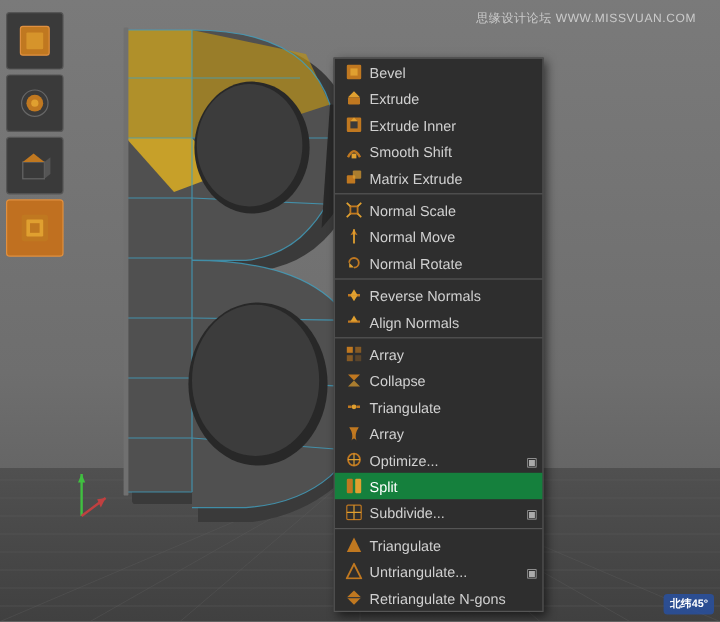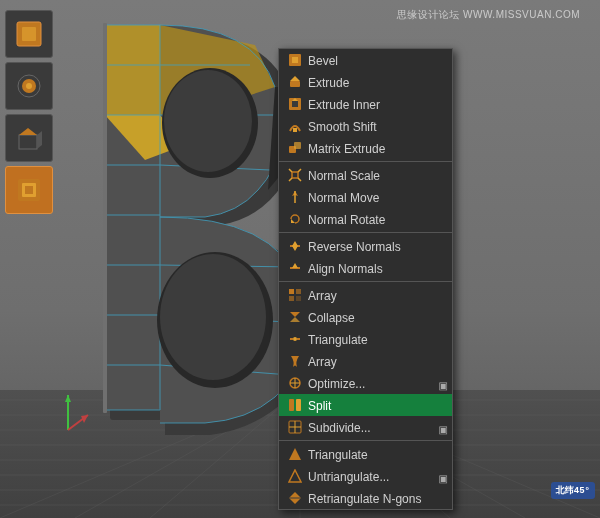--- a/index.html
+++ b/index.html
@@ -115,29 +115,28 @@
     .viewport-svg {
       position: absolute;
       top: 0; left: 0;
       width: 600px;
       height: 518px;
     }
 
     
     .corner-logo {
       position: absolute;
-      bottom: 19px;
+      bottom: 6px;
       right: 5px;
       background: rgba(40,80,160,0.85);
       border-radius: 3px;
       padding: 2px 5px;
       color: white;
       font-size: 9px;
       font-weight: bold;
-      font-family: Liberation Mono, monospace;
     }
   </style>
 </head>
 <body>
 
 <div class="viewport">
 
   <svg class="viewport-svg" viewBox="0 0 600 518" xmlns="http://www.w3.org/2000/svg">
 
     <defs>

